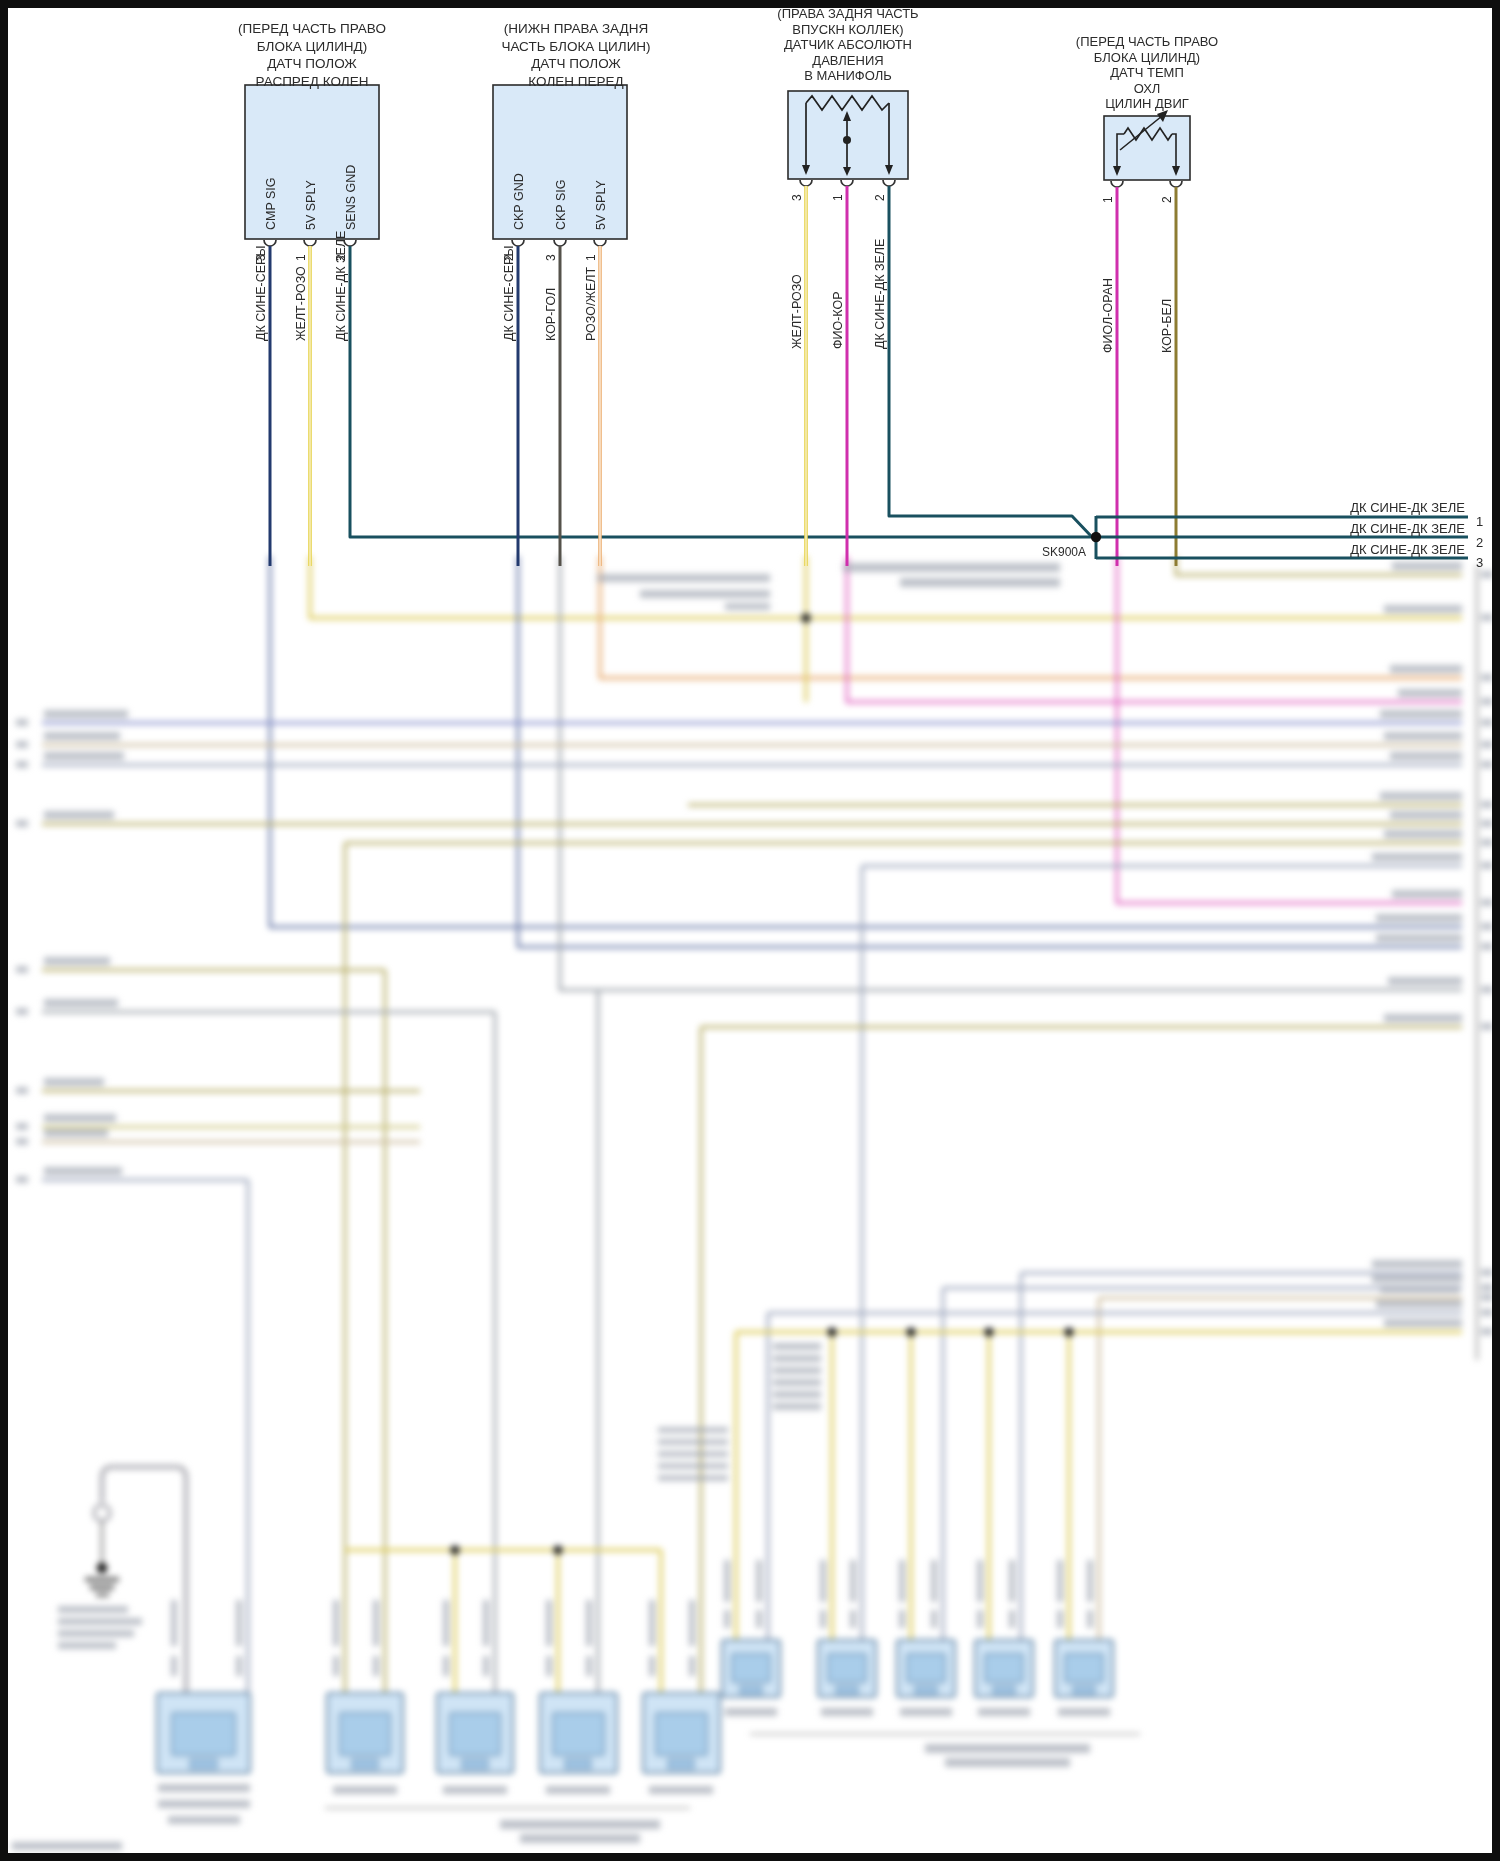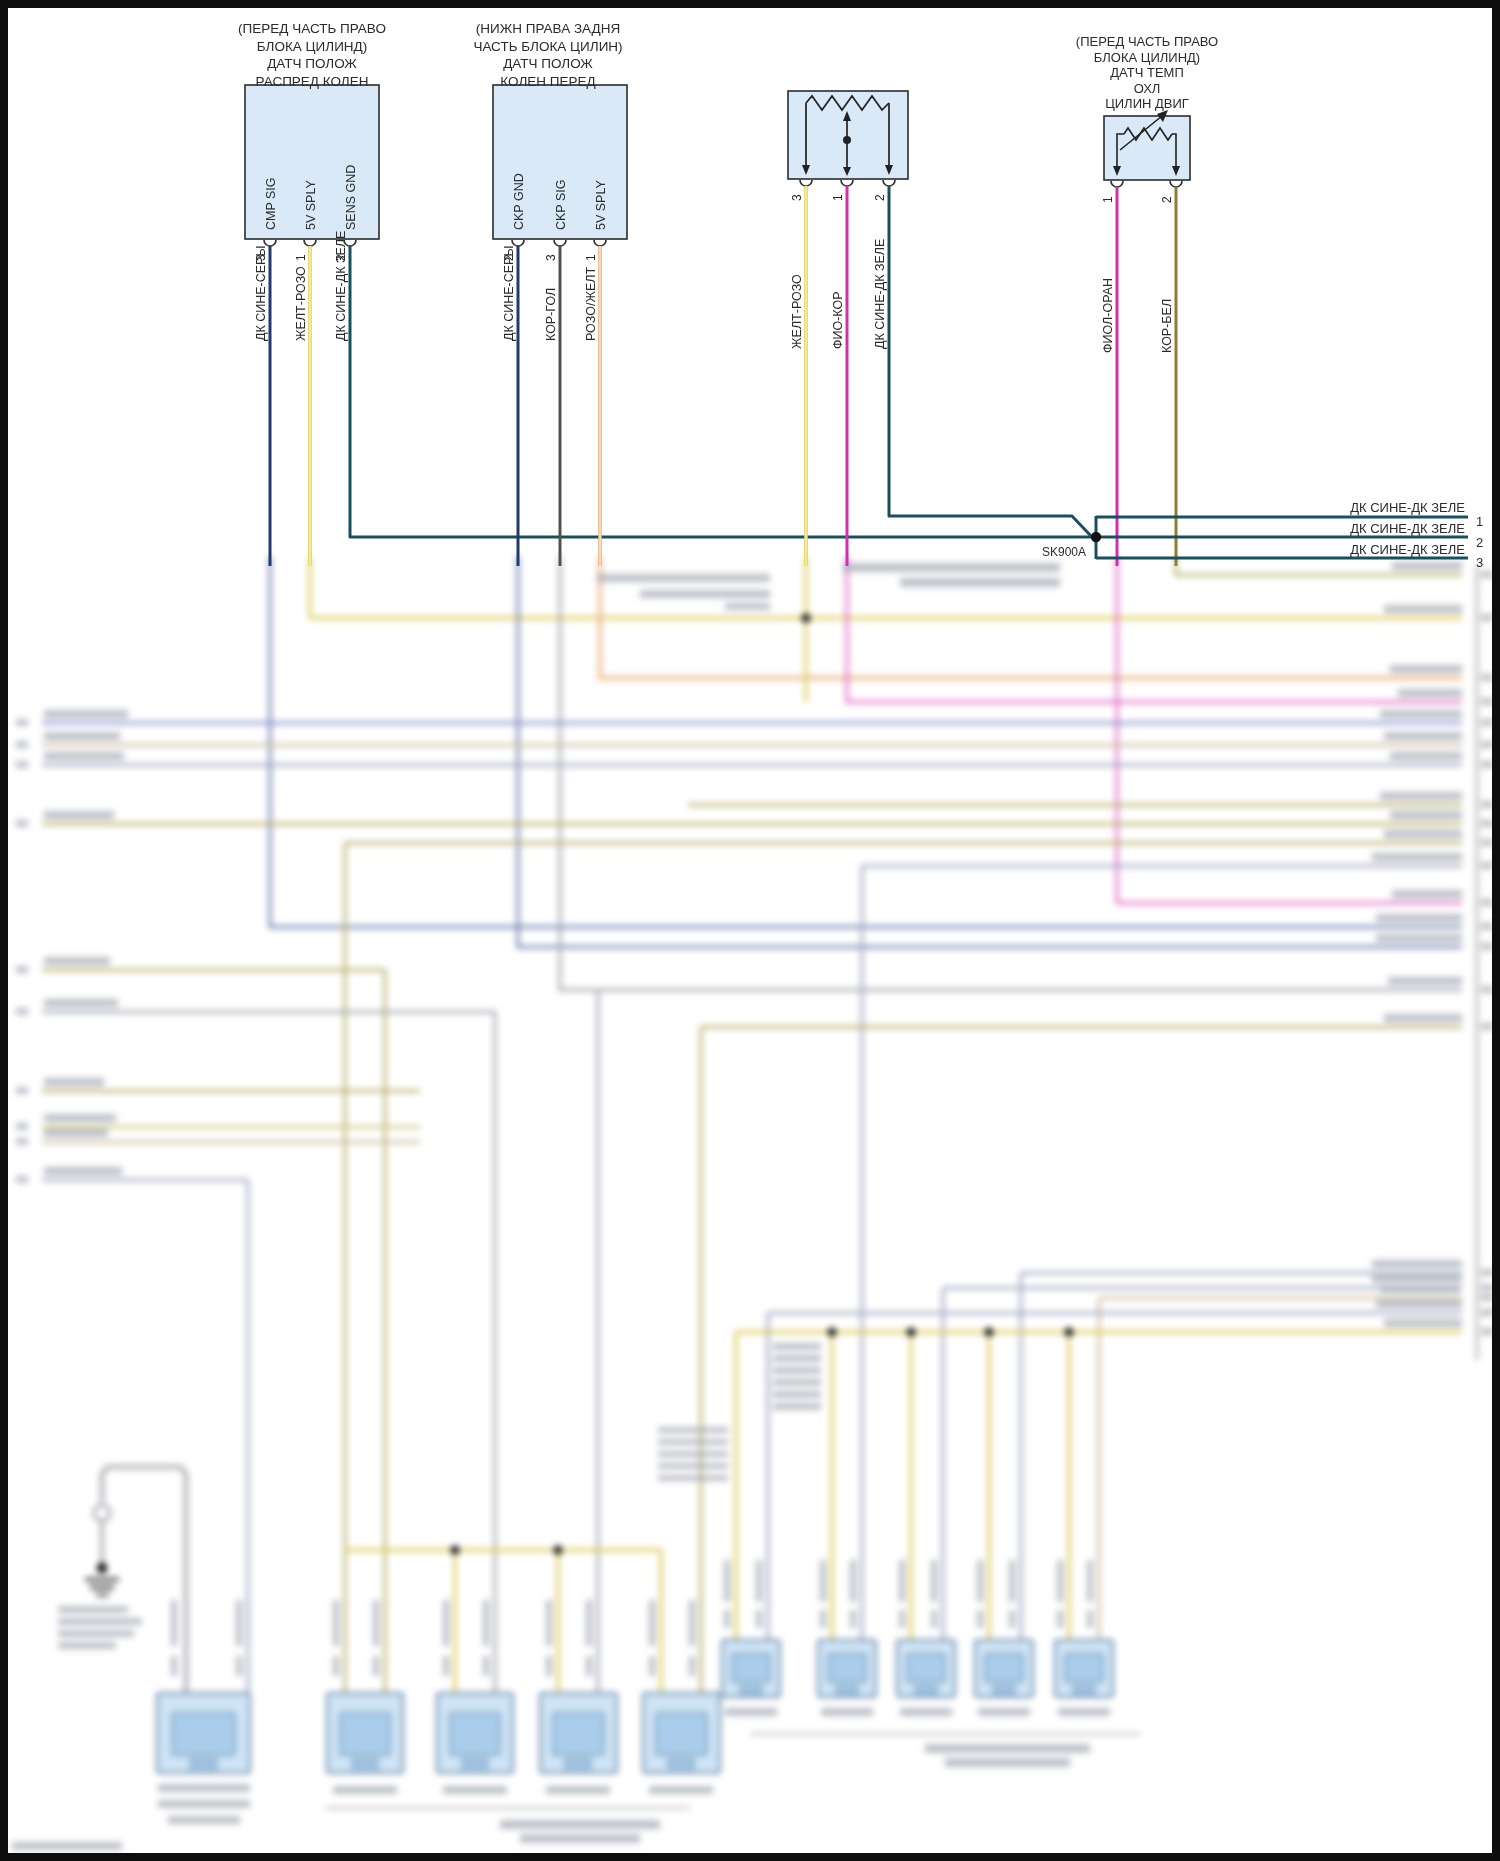--- a/index.html
+++ b/index.html
@@ -20,25 +20,32 @@
 <body>
 
 <div class="page">
 
   <div class="sensor-title" style="left:182px; top:20px;">
     <div>(ПЕРЕД ЧАСТЬ ПРАВО</div>
     <div>БЛОКА ЦИЛИНД)</div>
     <div>ДАТЧ ПОЛОЖ</div>
     <div>РАСПРЕД КОЛЕН</div>
   </div>
-  <div class="sensor-title" style="left:418px; top:20px;">
+  <div class="sensor-title" style="left:446px; top:20px;">
     <div>(НИЖН ПРАВА ЗАДНЯ</div>
     <div>ЧАСТЬ БЛОКА ЦИЛИН)</div>
     <div>ДАТЧ ПОЛОЖ</div>
     <div>КОЛЕН ПЕРЕД</div>
+  </div>
+  <div class="sensor-title small" style="left:718px; top:6px;">
+    <div>(ПРАВА ЗАДНЯ ЧАСТЬ</div>
+    <div>ВПУСКН КОЛЛЕК)</div>
+    <div>ДАТЧИК АБСОЛЮТН</div>
+    <div>ДАВЛЕНИЯ</div>
+    <div>В МАНИФОЛЬ</div>
   </div>
   <div class="sensor-title small" style="left:1017px; top:34px;">
     <div>(ПЕРЕД ЧАСТЬ ПРАВО</div>
     <div>БЛОКА ЦИЛИНД)</div>
     <div>ДАТЧ ТЕМП</div>
     <div>ОХЛ</div>
     <div>ЦИЛИН ДВИГ</div>
   </div>
 
   <svg id="sharp" width="1500" height="572" viewBox="0 0 1500 572">

